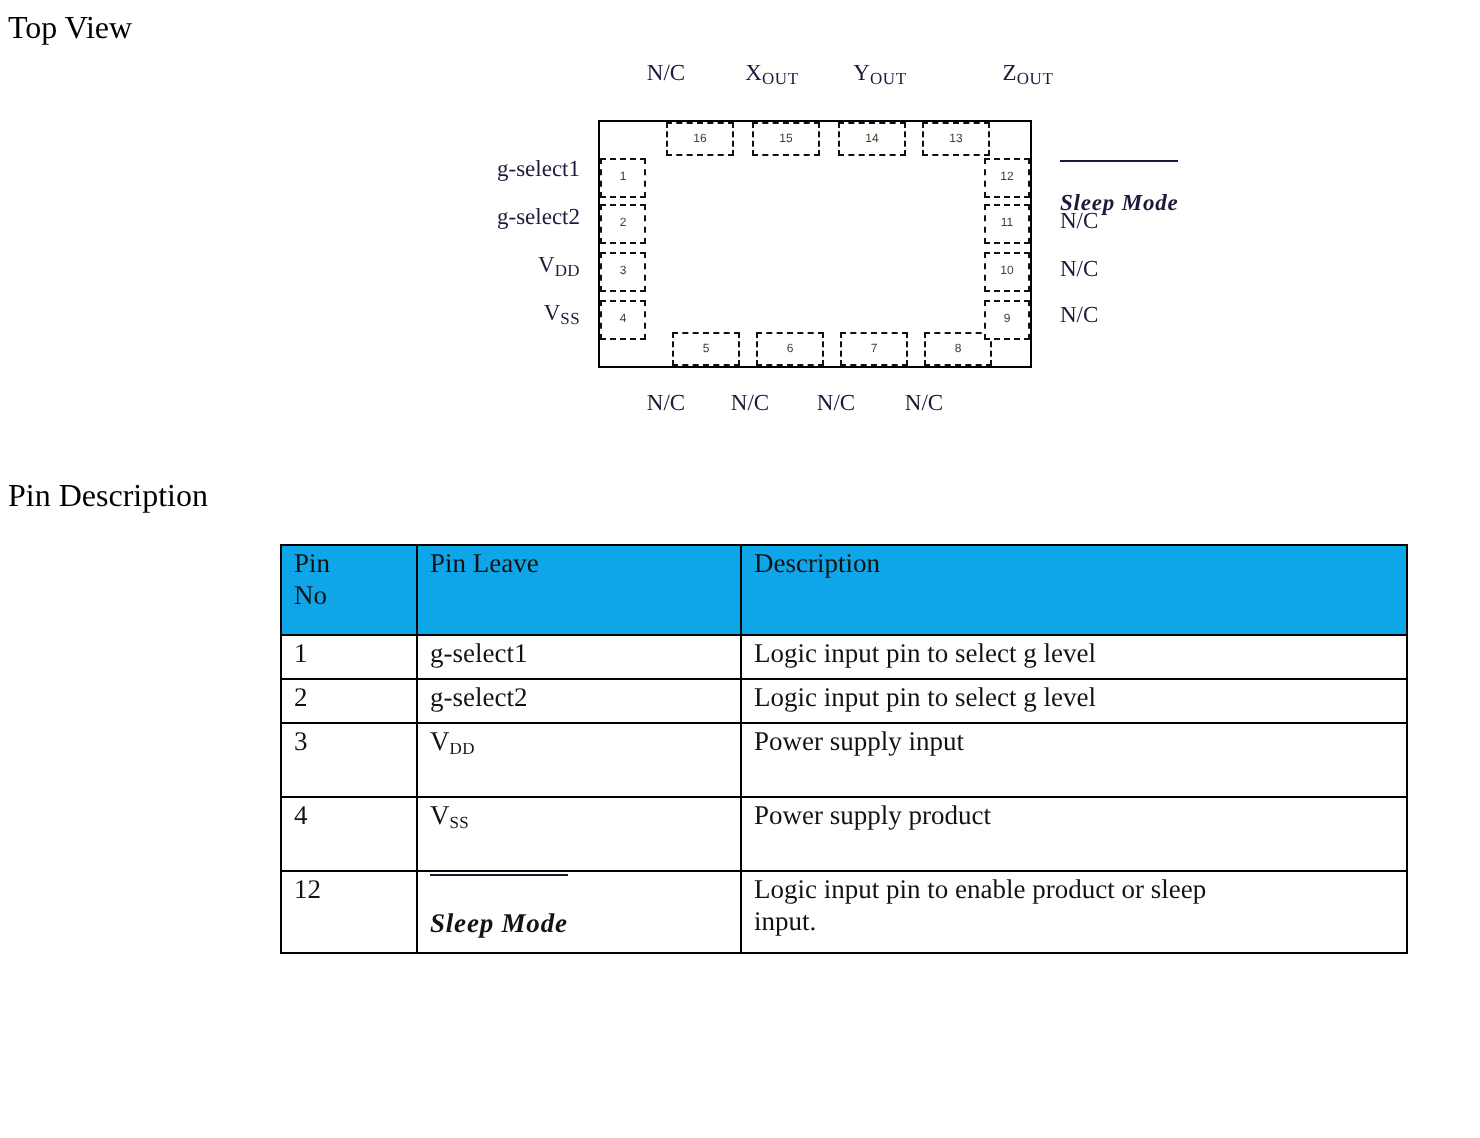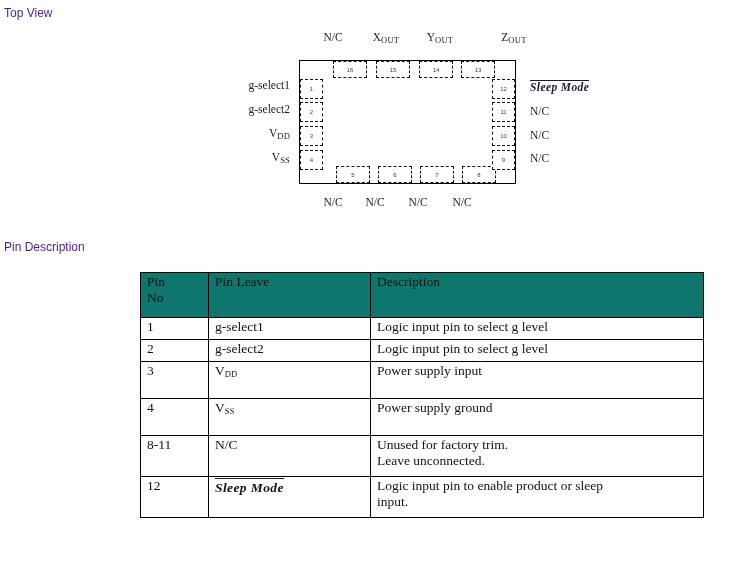--- a/index.html
+++ b/index.html
@@ -12,23 +12,23 @@
     height: 569px;
     position: relative;
     font-family: "Liberation Serif", "DejaVu Serif", serif;
     color: #000000;
     overflow: hidden;
   }
 
   
   .section-heading {
     position: absolute;
-    font-size: 12px;
-    font-family: Liberation Sans, sans-serif;
-    color: #4c1d95;
+    font-size: 16px;
+    font-family: Liberation Serif, serif;
+    color: #000000;
     white-space: nowrap;
   }
   #top-view-heading { left: 4px;  top: 6px; }
   #pin-desc-heading { left: 4px;  top: 240px; }
 
   
   #package-diagram {
     position: absolute;
     left: 0;
     top: 0;
@@ -97,21 +97,21 @@
     position: relative;
     top: 2px;
     letter-spacing: 0.3px;
   }
 
   
   .overline-italic {
     font-style: italic;
     font-weight: bold;
     border-top: 1.3px solid #1a1a3a;
-    padding-top: 1px;
+    padding-top: 16px;
     display: inline-block;
     font-family: "Liberation Serif", "DejaVu Serif", serif;
     letter-spacing: 0.4px;
   }
 
   
   #pin-table {
     position: absolute;
     left: 140px;
     top: 272px;
@@ -123,21 +123,21 @@
     color: #121212;
   }
   #pin-table th, #pin-table td {
     border: 1.3px solid #000000;
     padding: 1px 6px;
     vertical-align: top;
     font-weight: normal;
     text-align: left;
   }
   #pin-table thead th {
-    background: #0f766e;
+    background: #0ea5e9;
     height: 42px;
   }
   #pin-table col.c-no   { width: 68px; }
   #pin-table col.c-name { width: 162px; }
   #pin-table col.c-desc { width: 333px; }
 
   .th-no   { text-align: left; }
   .th-name { text-align: center; }
   .th-desc { text-align: center; }
 
@@ -312,31 +312,21 @@
       <td class="cell-desc">
         <span class="desc-line">Power supply input</span>
       </td>
     </tr>
     <tr class="row-tall">
       <td class="cell-no">4</td>
       <td class="cell-name">
         <span>V</span><span class="sub">SS</span>
       </td>
       <td class="cell-desc">
-        <span class="desc-line">Power supply ground</span>
-      </td>
-    </tr>
-    <tr class="row-two">
-      <td class="cell-no">8-11</td>
-      <td class="cell-name">
-        <span>N/C</span>
-      </td>
-      <td class="cell-desc">
-        <span class="desc-line">Unused for factory trim.</span>
-        <span class="desc-line">Leave unconnected.</span>
+        <span class="desc-line">Power supply product</span>
       </td>
     </tr>
     <tr class="row-two">
       <td class="cell-no">12</td>
       <td class="cell-name">
         <span class="overline-italic">Sleep Mode</span>
       </td>
       <td class="cell-desc">
         <span class="desc-line desc-justify">Logic input pin to enable product or sleep</span>
         <span class="desc-line">input.</span>

